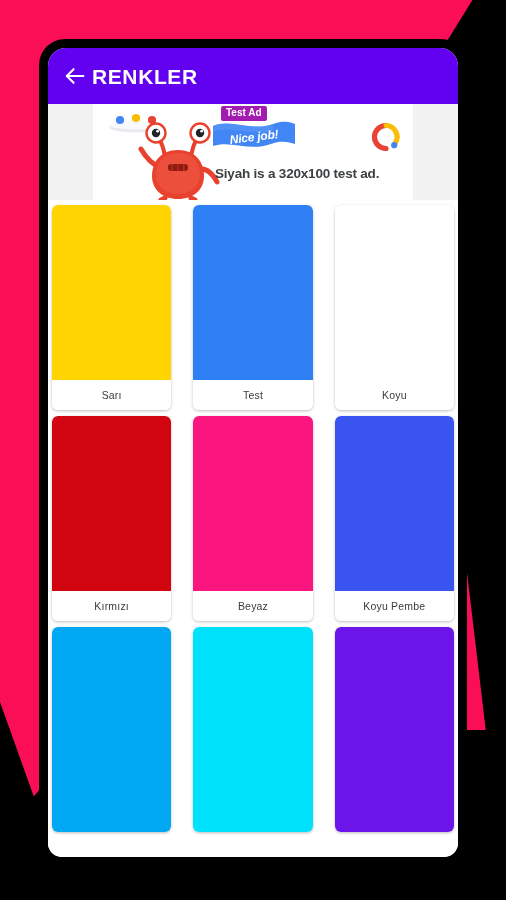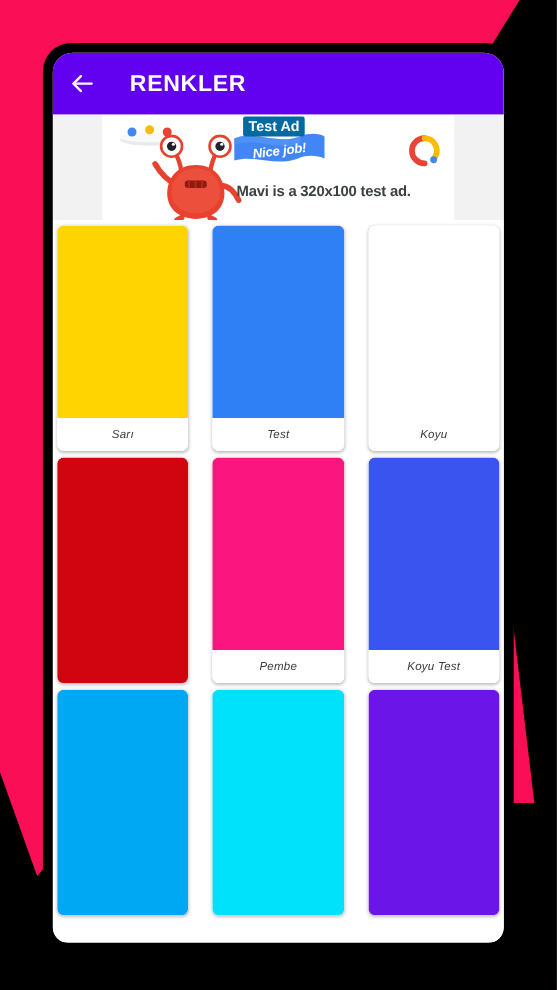--- a/index.html
+++ b/index.html
@@ -75,21 +75,21 @@
   }
 
   
   #appbar {
     flex: 0 0 auto;
     height: 56px;
     background: #6200F0;
     display: flex;
     align-items: center;
     padding: 0 10px;
-    gap: 26px;
+    gap: 0;
     position: relative;
     z-index: 3;
   }
   .back-btn {
     width: 34px;
     height: 34px;
     display: flex;
     align-items: center;
     justify-content: center;
     cursor: pointer;
@@ -161,23 +161,23 @@
     font-style: italic;
     font-weight: bold;
     transform: rotate(-7deg);
     letter-spacing: -0.2px;
     pointer-events: none;
   }
   .test-badge {
     position: absolute;
     left: 128px;
     top: 2px;
-    background: #0369a1;
+    background: #a21caf;
     color: #FFFFFF;
-    font-size: 13px;
+    font-size: 10px;
     font-weight: bold;
     padding: 2px 5px 3px 5px;
     border-radius: 2px;
     line-height: 1;
     white-space: nowrap;
     z-index: 4;
   }
   .ad-caption {
     position: absolute;
     left: 122px;
@@ -200,21 +200,20 @@
   #grid {
     flex: 1 1 auto;
     background: #FFFFFF;
     padding: 5px 4px 16px 4px;
     display: grid;
     grid-template-columns: repeat(3, 1fr);
     grid-auto-rows: 205px;
     gap: 6px 22px;
     overflow: hidden;
     align-content: start;
-    font-style: italic;
   }
   .color-card {
     background: #FFFFFF;
     border-radius: 6px;
     box-shadow: 0 1px 3px rgba(0,0,0,0.26);
     overflow: hidden;
     display: flex;
     flex-direction: column;
     cursor: pointer;
   }
@@ -303,21 +302,21 @@
           <span class="ribbon">
             <svg width="86" height="40" viewBox="0 0 86 40" aria-hidden="true">
               <path d="M2 10 C20 2 40 16 62 8 C72 4 80 6 84 8 L84 28 C78 26 70 24 60 28 C38 36 20 24 2 30 Z" fill="#4285F4"></path>
               <path d="M2 10 C20 2 40 16 62 8 L62 14 C40 22 20 8 2 16 Z" fill="#5B9BF8" opacity="0.55"></path>
             </svg>
           </span>
           <div class="ribbon-text">Nice job!</div>
 
           <div class="test-badge">Test Ad</div>
 
-          <div class="ad-caption">Mavi is a 320x100 test ad.</div>
+          <div class="ad-caption">Siyah is a 320x100 test ad.</div>
 
           <span class="admob-logo">
             <svg width="30" height="30" viewBox="0 0 30 30" aria-hidden="true">
               <path d="M15 3.5 A11.5 11.5 0 1 0 15 26.5" fill="none" stroke="#EA4335" stroke-width="5.2" stroke-linecap="round"></path>
               <path d="M15 3.5 A11.5 11.5 0 0 1 24.2 21.3" fill="none" stroke="#FBBC05" stroke-width="5.2" stroke-linecap="round"></path>
               <circle cx="23.2" cy="23.2" r="3.1" fill="#4285F4"></circle>
             </svg>
           </span>
 
         </div>
@@ -331,28 +330,29 @@
           <div class="color-card">
             <div class="swatch" style="background: rgb(47, 128, 245);"></div>
             <div class="card-label">Test</div>
           </div>
           <div class="color-card">
             <div class="swatch" style="background: rgb(255, 255, 255);"></div>
             <div class="card-label">Koyu</div>
           </div>
           <div class="color-card">
             <div class="swatch" style="background: rgb(208, 5, 16);"></div>
+            <div class="card-label">Kırmızı</div>
           </div>
           <div class="color-card">
             <div class="swatch" style="background: rgb(250, 21, 127);"></div>
-            <div class="card-label">Pembe</div>
+            <div class="card-label">Beyaz</div>
           </div>
           <div class="color-card">
             <div class="swatch" style="background: rgb(58, 84, 240);"></div>
-            <div class="card-label">Koyu Test</div>
+            <div class="card-label">Koyu Pembe</div>
           </div>
           <div class="color-card">
             <div class="swatch" style="background: rgb(0, 168, 243);"></div>
           </div>
           <div class="color-card">
             <div class="swatch" style="background: rgb(0, 226, 252);"></div>
           </div>
           <div class="color-card">
             <div class="swatch" style="background: rgb(107, 21, 232);"></div>
           </div>

